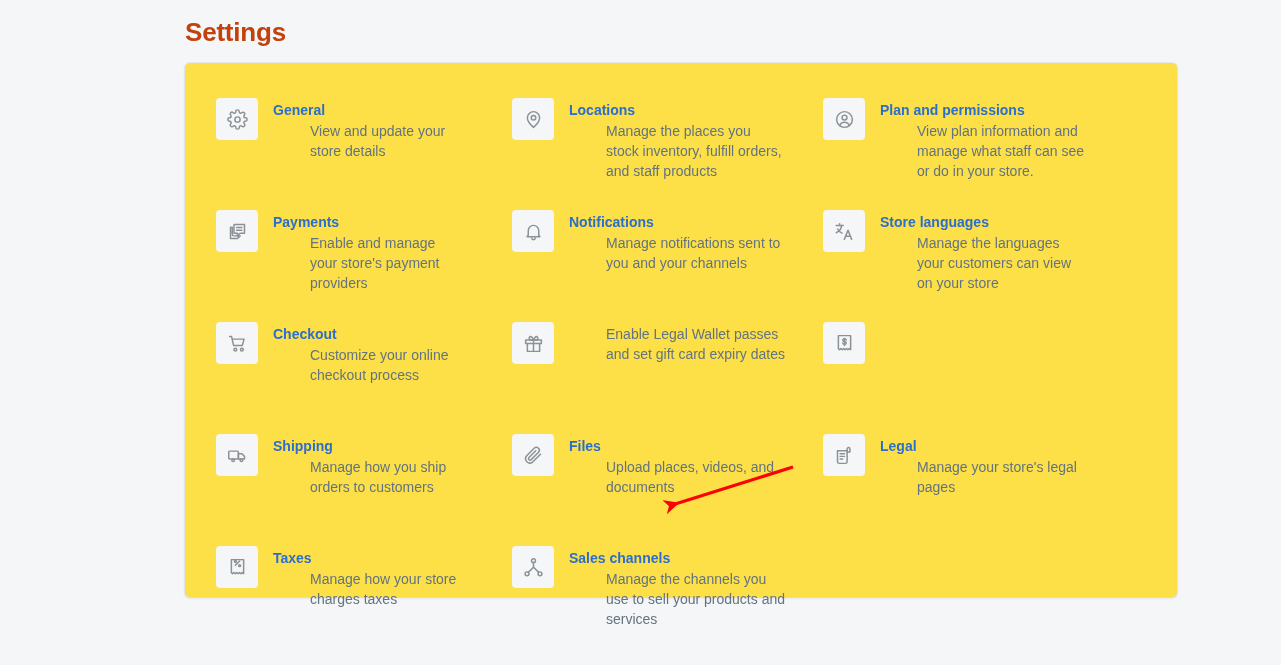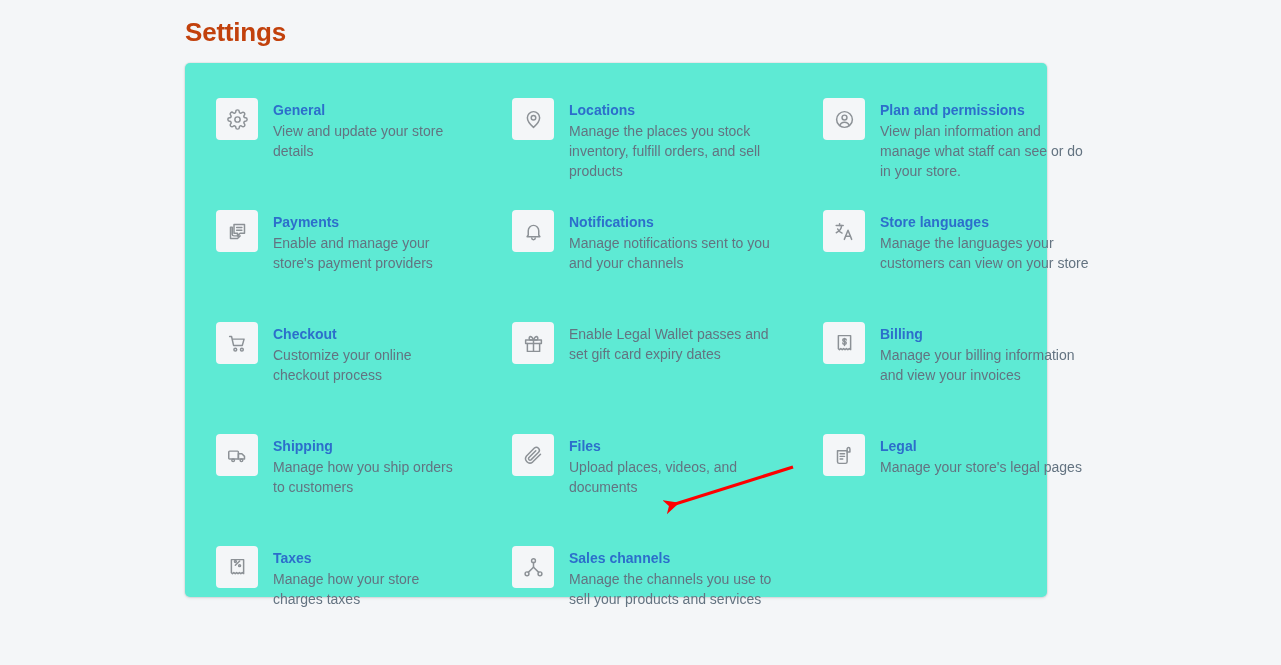--- a/index.html
+++ b/index.html
@@ -27,23 +27,23 @@
     font-size: 26px;
     line-height: 32px;
     font-weight: bold;
     color: #c2410c;
     letter-spacing: -0.2px;
   }
   .settings-card {
     position: absolute;
     left: 185px;
     top: 63px;
-    width: 862px;
+    width: 992px;
     height: 534px;
-    background: #5eead4;
+    background: #fde047;
     border-radius: 5px;
     box-shadow: 0 0 0 1px rgba(63,63,68,0.05), 0 1px 3px 0 rgba(63,63,68,0.15);
     box-sizing: border-box;
   }
   .grid {
     position: absolute;
     left: 31px;
     top: 35px;
     width: 910px;
     display: grid;
@@ -90,20 +90,21 @@
     font-weight: bold;
     margin-bottom: 1px;
     cursor: pointer;
   }
   .item-desc {
     display: block;
     color: #637381;
     font-size: 14px;
     line-height: 20px;
     font-weight: normal;
+    margin-left: 37px;
   }
   
   .col-1 .item-text { max-width: 190px; }
   .col-2 .item-text { max-width: 218px; }
   .col-3 .item-text { max-width: 210px; }
 
   .arrow-annotation {
     position: absolute;
     left: 0;
     top: 0;
@@ -201,21 +202,21 @@
 
         <a class="setting-item">
           <span class="icon-box">
             <svg viewBox="0 0 24 24" fill="none" stroke="#8c9196" stroke-width="1.7" stroke-linecap="round" stroke-linejoin="round">
               <path d="M12 21s7-6 7-11a7 7 0 1 0-14 0c0 5 7 11 7 11z"></path>
               <circle cx="12" cy="10" r="2.6"></circle>
             </svg>
           </span>
           <span class="item-text">
             <span class="item-title">Locations</span>
-            <span class="item-desc">Manage the places you stock inventory, fulfill orders, and sell products</span>
+            <span class="item-desc">Manage the places you stock inventory, fulfill orders, and staff products</span>
           </span>
         </a>
 
         <a class="setting-item">
           <span class="icon-box">
             <svg viewBox="0 0 24 24" fill="none" stroke="#8c9196" stroke-width="1.7" stroke-linecap="round" stroke-linejoin="round">
               <path d="M6 16v-5a6 6 0 1 1 12 0v5l1.3 2H4.7z"></path>
               <path d="M10 19.5a2 2 0 0 0 4 0"></path>
             </svg>
           </span>
@@ -304,24 +305,20 @@
           </span>
         </a>
 
         <a class="setting-item">
           <span class="icon-box">
             <svg viewBox="0 0 24 24" fill="none" stroke="#8c9196" stroke-width="1.7" stroke-linecap="round" stroke-linejoin="round">
               <path d="M5 3h14v16l-1.6-1.2L15.8 19l-1.6-1.2L12.6 19 11 17.8 9.4 19 7.8 17.8 6.2 19 5 18z"></path>
               <path d="M12 6.2v8"></path>
               <path d="M14 8.1c0-.9-.9-1.5-2-1.5s-2 .6-2 1.5.9 1.4 2 1.6 2 .7 2 1.6-.9 1.5-2 1.5-2-.6-2-1.5"></path>
             </svg>
-          </span>
-          <span class="item-text">
-            <span class="item-title">Billing</span>
-            <span class="item-desc">Manage your billing information and view your invoices</span>
           </span>
         </a>
 
         <a class="setting-item">
           <span class="icon-box">
             <svg viewBox="0 0 24 24" fill="none" stroke="#8c9196" stroke-width="1.7" stroke-linecap="round" stroke-linejoin="round">
               <path d="M4 6.5h11V19a2 2 0 0 1-2 2H6a2 2 0 0 1-2-2z"></path>
               <path d="M15 6.5V4.5a1.6 1.6 0 0 1 3.2 0V8H15"></path>
               <path d="M7 10h5M7 13h5M7 16h3"></path>
             </svg>

